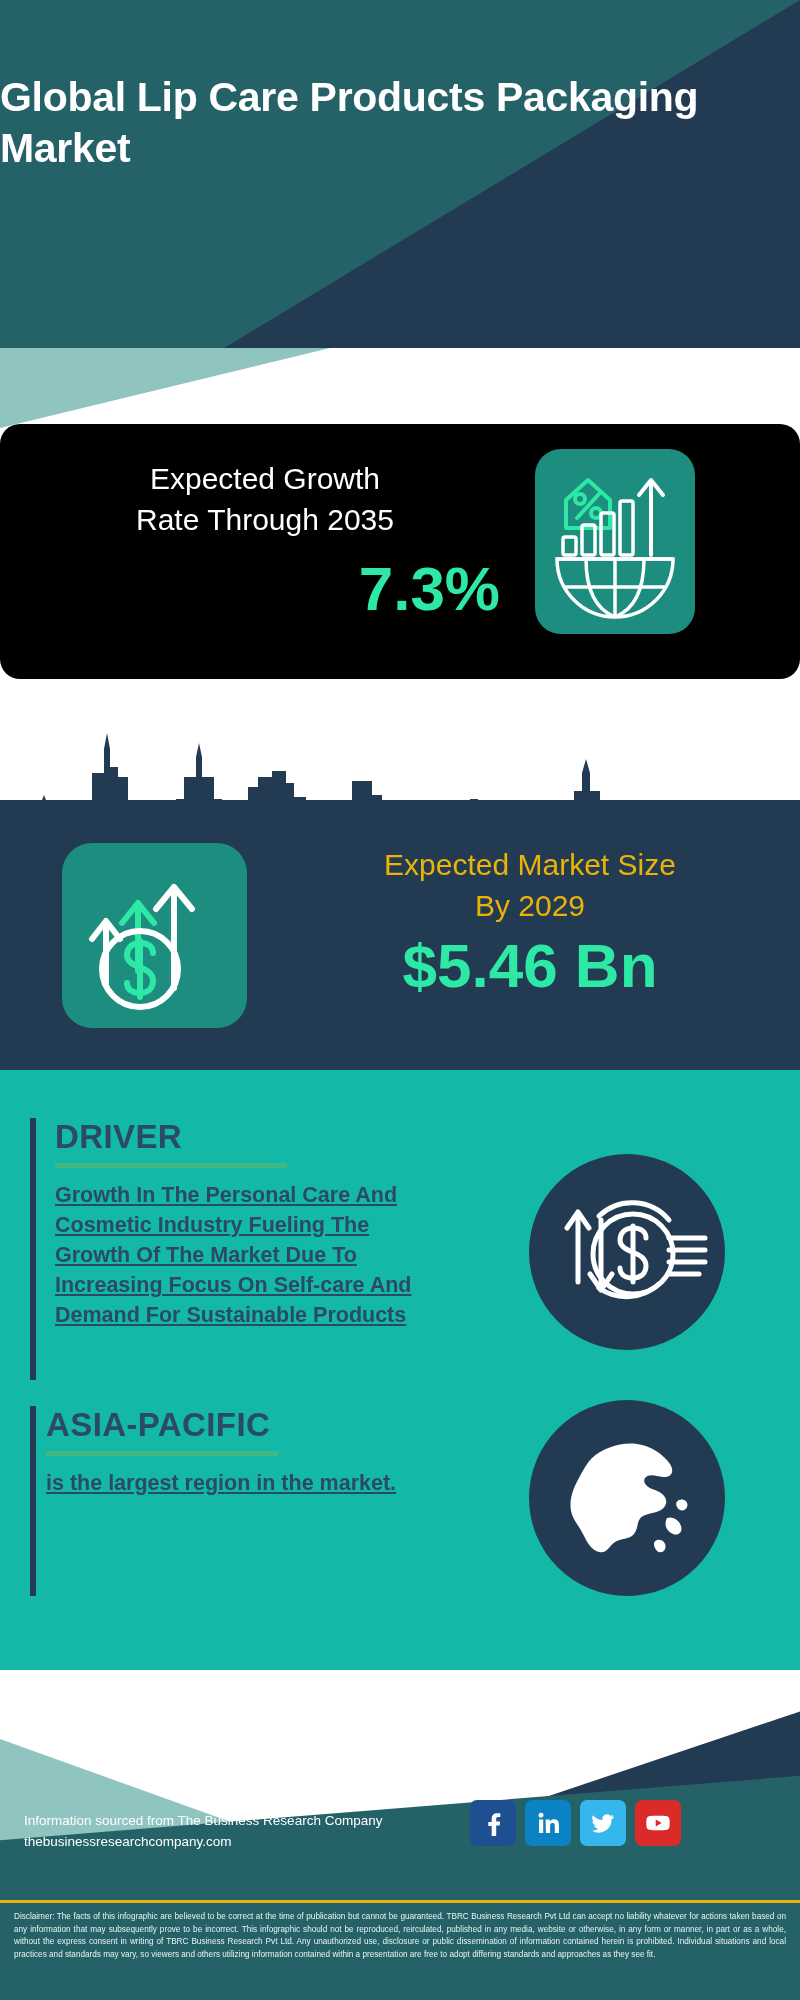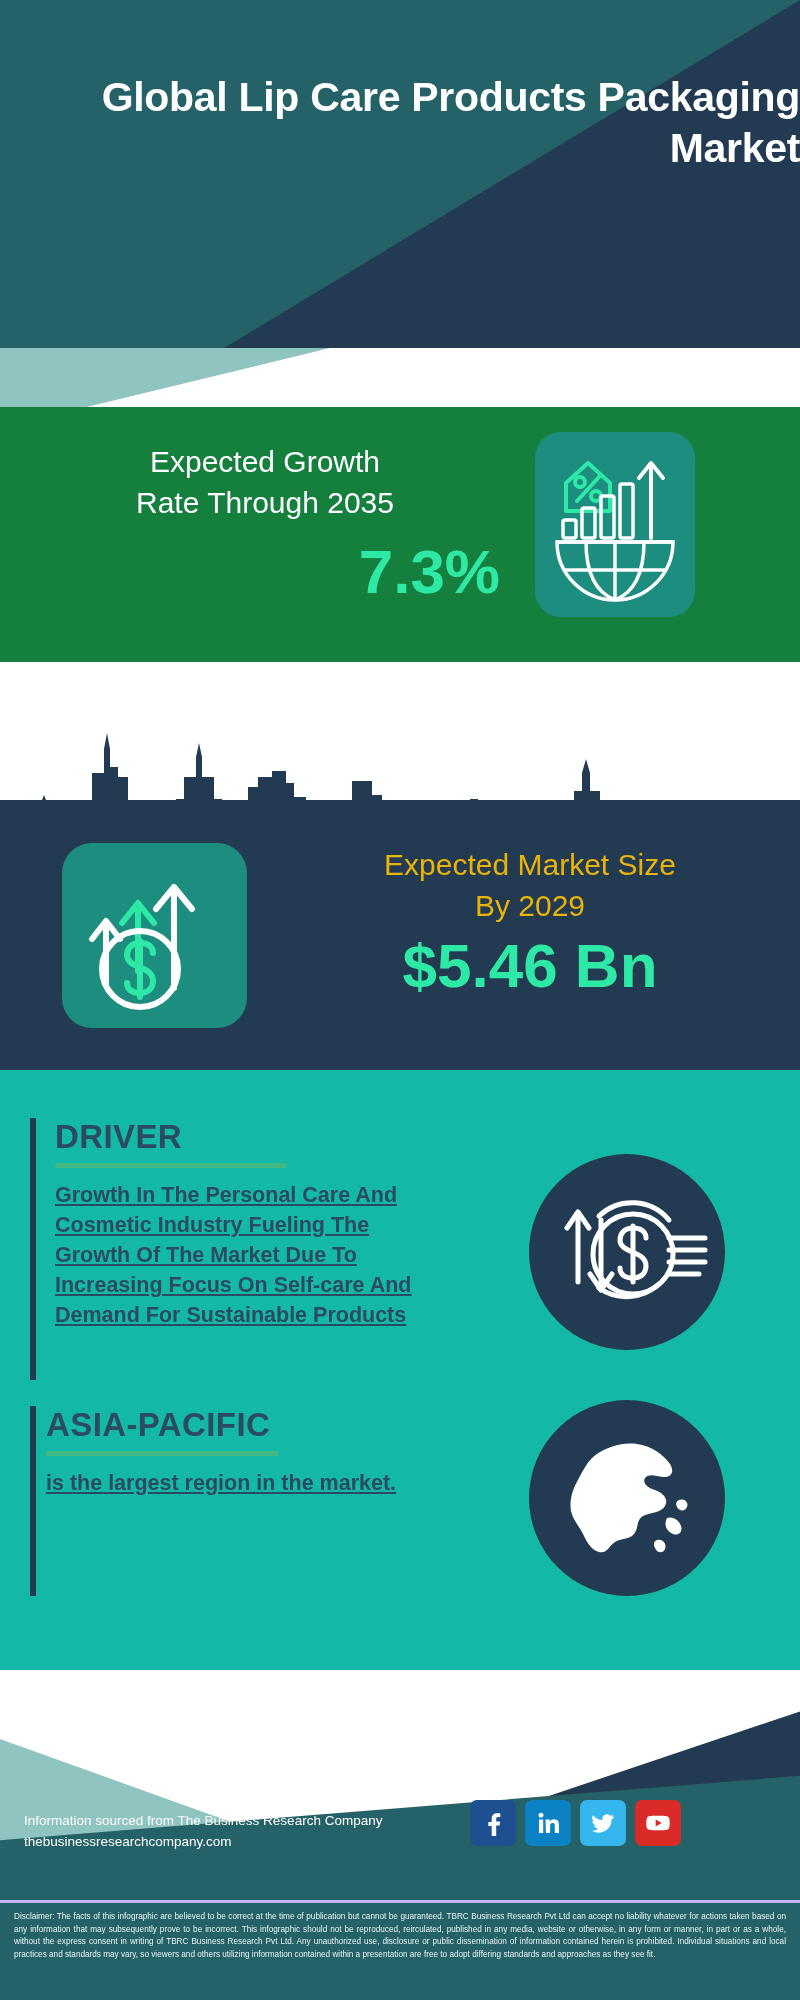--- a/index.html
+++ b/index.html
@@ -3,30 +3,30 @@
 <meta charset="utf-8">
 <style>
   html,body{margin:0;padding:0;}
   body{width:800px;height:2000px;background:#fff;font-family:"Liberation Sans",sans-serif;overflow:hidden;}
   .page{position:relative;width:800px;height:2000px;overflow:hidden;background:#fff;}
 
   
   .header{position:absolute;left:0;top:0;width:800px;height:348px;background:#256268;overflow:hidden;}
   .header-wedge{position:absolute;left:0;top:0;width:800px;height:348px;
      background:#233B52;clip-path:polygon(100% 0,100% 100%,28% 100%,100% 0);}
-  .header-title{position:absolute;left:0;top:72px;width:800px;text-align:right;
+  .header-title{position:absolute;left:0;top:72px;width:800px;text-align:left;
      color:#ffffff;font-size:41px;line-height:51px;font-weight:bold;letter-spacing:-0.3px;z-index:5;}
 
   
   .white-band{position:absolute;left:0;top:348px;width:800px;height:80px;background:#ffffff;}
   .band-tri{position:absolute;left:0;top:348px;width:330px;height:80px;background:#8FC4C0;
      clip-path:polygon(0 0,100% 0,0 100%);}
 
   
-  .growth{position:absolute;left:0;top:407px;width:800px;height:255px;background:#15803d;}
+  .growth{position:absolute;left:0;top:424px;width:800px;height:255px;background:#000000;border-radius:20px;}
   .growth-text{position:absolute;left:30px;top:34px;width:470px;text-align:center;color:#fff;}
   .growth-text .l1{font-size:30px;line-height:41px;}
   .pct{position:absolute;left:30px;top:132px;width:470px;text-align:right;
      color:#2EE8A5;font-size:62px;font-weight:bold;line-height:66px;}
   .growth-badge{position:absolute;left:535px;top:25px;width:160px;height:185px;
      background:#1D8D7F;border-radius:26px;}
 
   
   .skyline-wrap{position:absolute;left:0;top:683px;width:800px;height:180px;background:#ffffff;}
   .skyline-wrap svg{position:absolute;left:0;bottom:0;width:800px;height:130px;display:block;}
@@ -58,21 +58,21 @@
   .src{position:absolute;left:24px;top:140px;color:#ffffff;font-size:13.5px;line-height:21px;z-index:6;}
   .socials{position:absolute;left:470px;top:130px;display:flex;gap:9px;z-index:6;}
   .sicon{width:46px;height:46px;border-radius:7px;display:flex;align-items:center;
      justify-content:center;color:#fff;font-weight:bold;}
   .sicon.fb{background:#1D4F91;}
   .sicon.li{background:#0A82C4;}
   .sicon.tw{background:#35B6EC;}
   .sicon.yt{background:#DA2B28;}
 
   .disclaimer{position:absolute;left:0;top:1900px;width:800px;height:100px;background:#256268;
-     border-top:3px solid #c4b5fd;box-sizing:border-box;}
+     border-top:3px solid #eab308;box-sizing:border-box;}
   .disclaimer p{margin:0;padding:8px 14px 0 14px;color:#e9f3f2;font-size:8.2px;
      line-height:12.6px;text-align:justify;}
 </style>
 </head>
 <body>
 
 <div class="page">
 
   <div class="header">
     <div class="header-wedge"></div>

